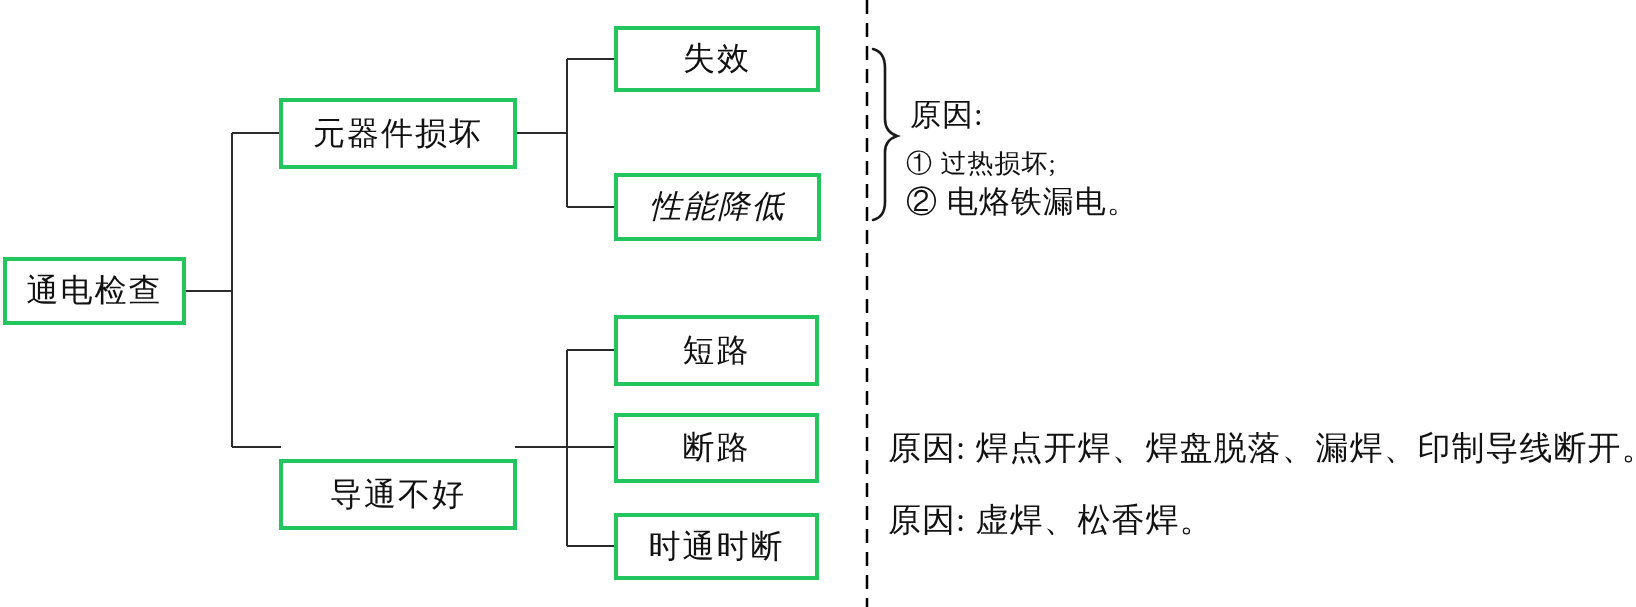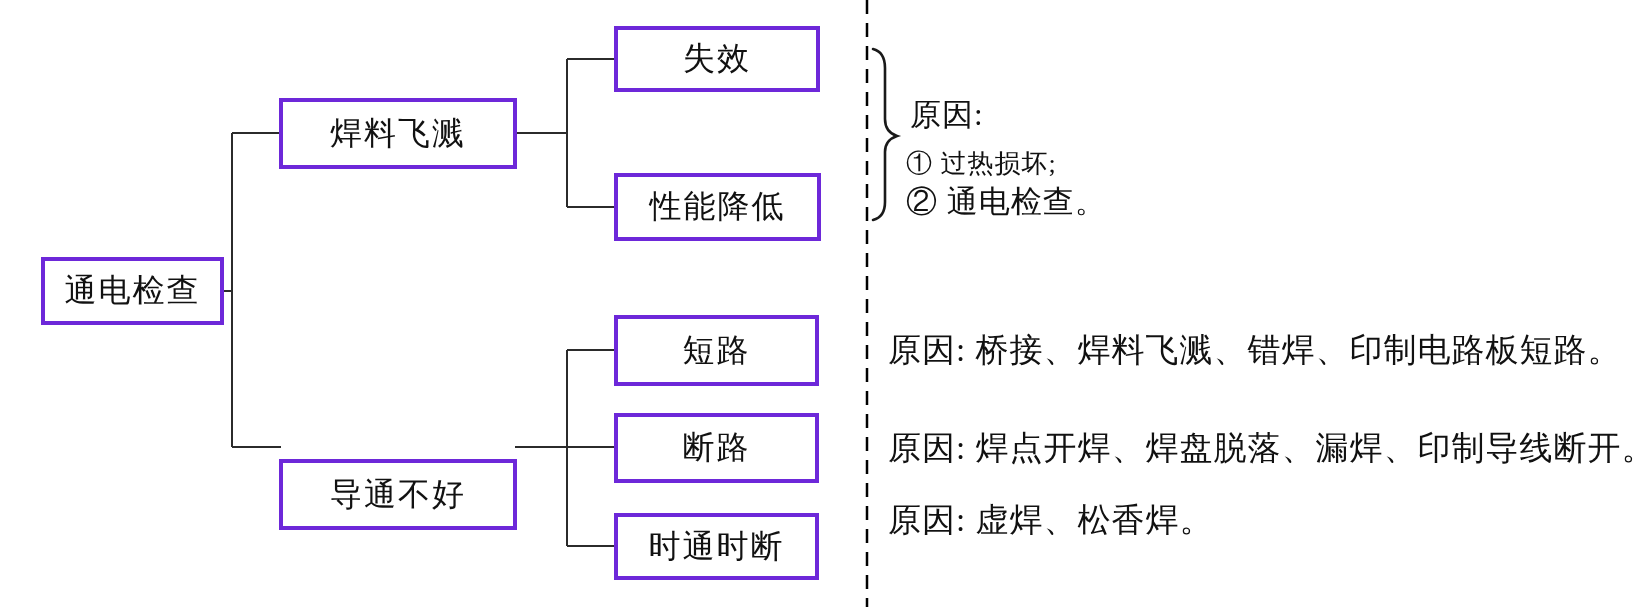--- a/index.html
+++ b/index.html
@@ -18,35 +18,35 @@
   }
   .wires {
     position: absolute;
     left: 0; top: 0;
     width: 1636px;
     height: 607px;
   }
   .node {
     position: absolute;
     box-sizing: border-box;
-    border: 4px solid #6d28d9;
+    border: 4px solid #22c55e;
     background: #ffffff;
     display: flex;
     align-items: center;
     justify-content: center;
     font-size: 32px;
     font-weight: 500;
     letter-spacing: 2px;
     white-space: nowrap;
   }
-  .node-root        { left: 3px;   top: 257px; width: 183px; height: 68px; margin-left: 38px; }
+  .node-root        { left: 3px;   top: 257px; width: 183px; height: 68px; }
   .node-comp        { left: 279px; top: 98px;  width: 238px; height: 71px; }
   .node-cond        { left: 279px; top: 411px; width: 238px; height: 71px; margin-top: 48px; }
   .node-failure     { left: 614px; top: 26px;  width: 206px; height: 66px; }
-  .node-perf        { left: 614px; top: 173px; width: 207px; height: 68px; }
+  .node-perf        { left: 614px; top: 173px; width: 207px; height: 68px; font-style: italic; }
   .node-short       { left: 614px; top: 315px; width: 205px; height: 71px; }
   .node-open        { left: 614px; top: 413px; width: 205px; height: 70px; }
   .node-interm      { left: 614px; top: 513px; width: 205px; height: 67px; }
 
   .note {
     position: absolute;
     font-size: 33px;
     font-weight: 500;
     line-height: 40px;
     letter-spacing: 1px;
@@ -83,35 +83,34 @@
     <line x1="567" y1="447" x2="616" y2="447" stroke="#2b2b2b" stroke-width="2"></line>
     <line x1="567" y1="546" x2="616" y2="546" stroke="#2b2b2b" stroke-width="2"></line>
 
     <line x1="867" y1="0" x2="867" y2="607" stroke="#000000" stroke-width="2.5" stroke-dasharray="14 9"></line>
 
     <path d="M 873 49 Q 885 52 885 68 L 885 119 Q 885 132 897 136 Q 885 140 885 152 L 885 202 Q 885 217 873 220" fill="none" stroke="#1a1a1a" stroke-width="2.6" stroke-linecap="round"></path>
   </svg>
 
   <div class="node node-root">通电检查</div>
 
-  <div class="node node-comp">焊料飞溅</div>
+  <div class="node node-comp">元器件损坏</div>
 
   <div class="node node-cond">导通不好</div>
 
   <div class="node node-failure">失效</div>
 
   <div class="node node-perf">性能降低</div>
 
   <div class="node node-short">短路</div>
 
   <div class="node node-open">断路</div>
 
   <div class="node node-interm">时通时断</div>
 
   <div class="note note-group-title">原因:</div>
   <div class="note note-group-item1">① 过热损坏;</div>
-  <div class="note note-group-item2">② 通电检查。</div>
+  <div class="note note-group-item2">② 电烙铁漏电。</div>
 
-  <div class="note note-row-short">原因: 桥接、焊料飞溅、错焊、印制电路板短路。</div>
   <div class="note note-row-open">原因: 焊点开焊、焊盘脱落、漏焊、印制导线断开。</div>
   <div class="note note-row-interm">原因: 虚焊、松香焊。</div>
 
 </div>
 
 </body></html>

